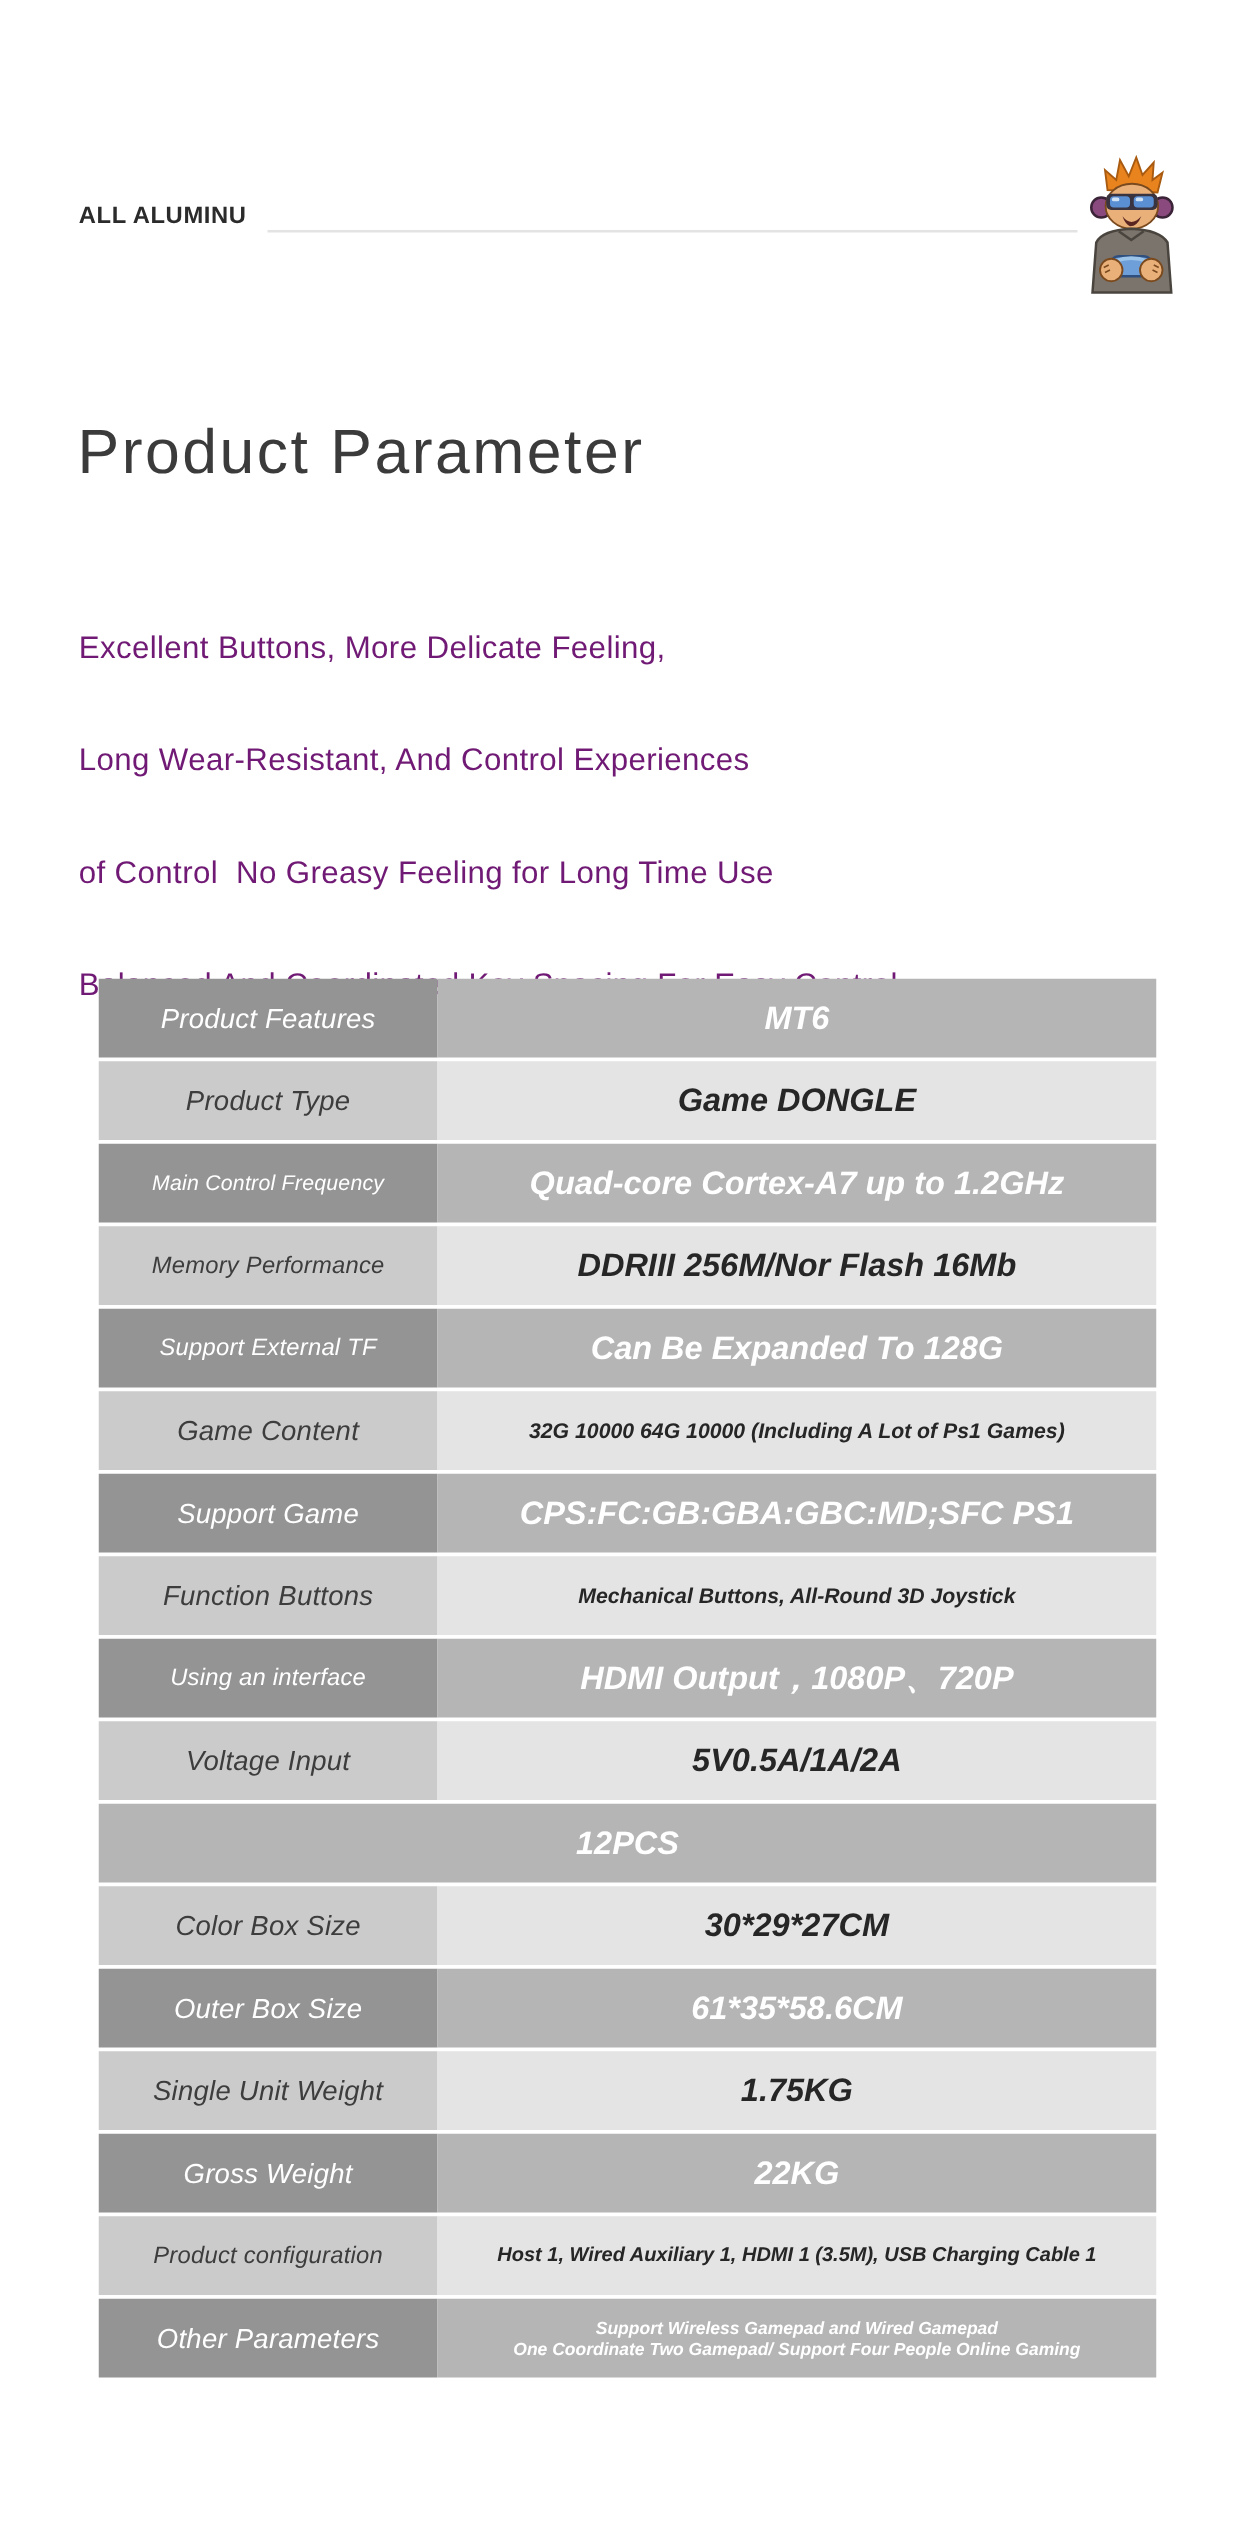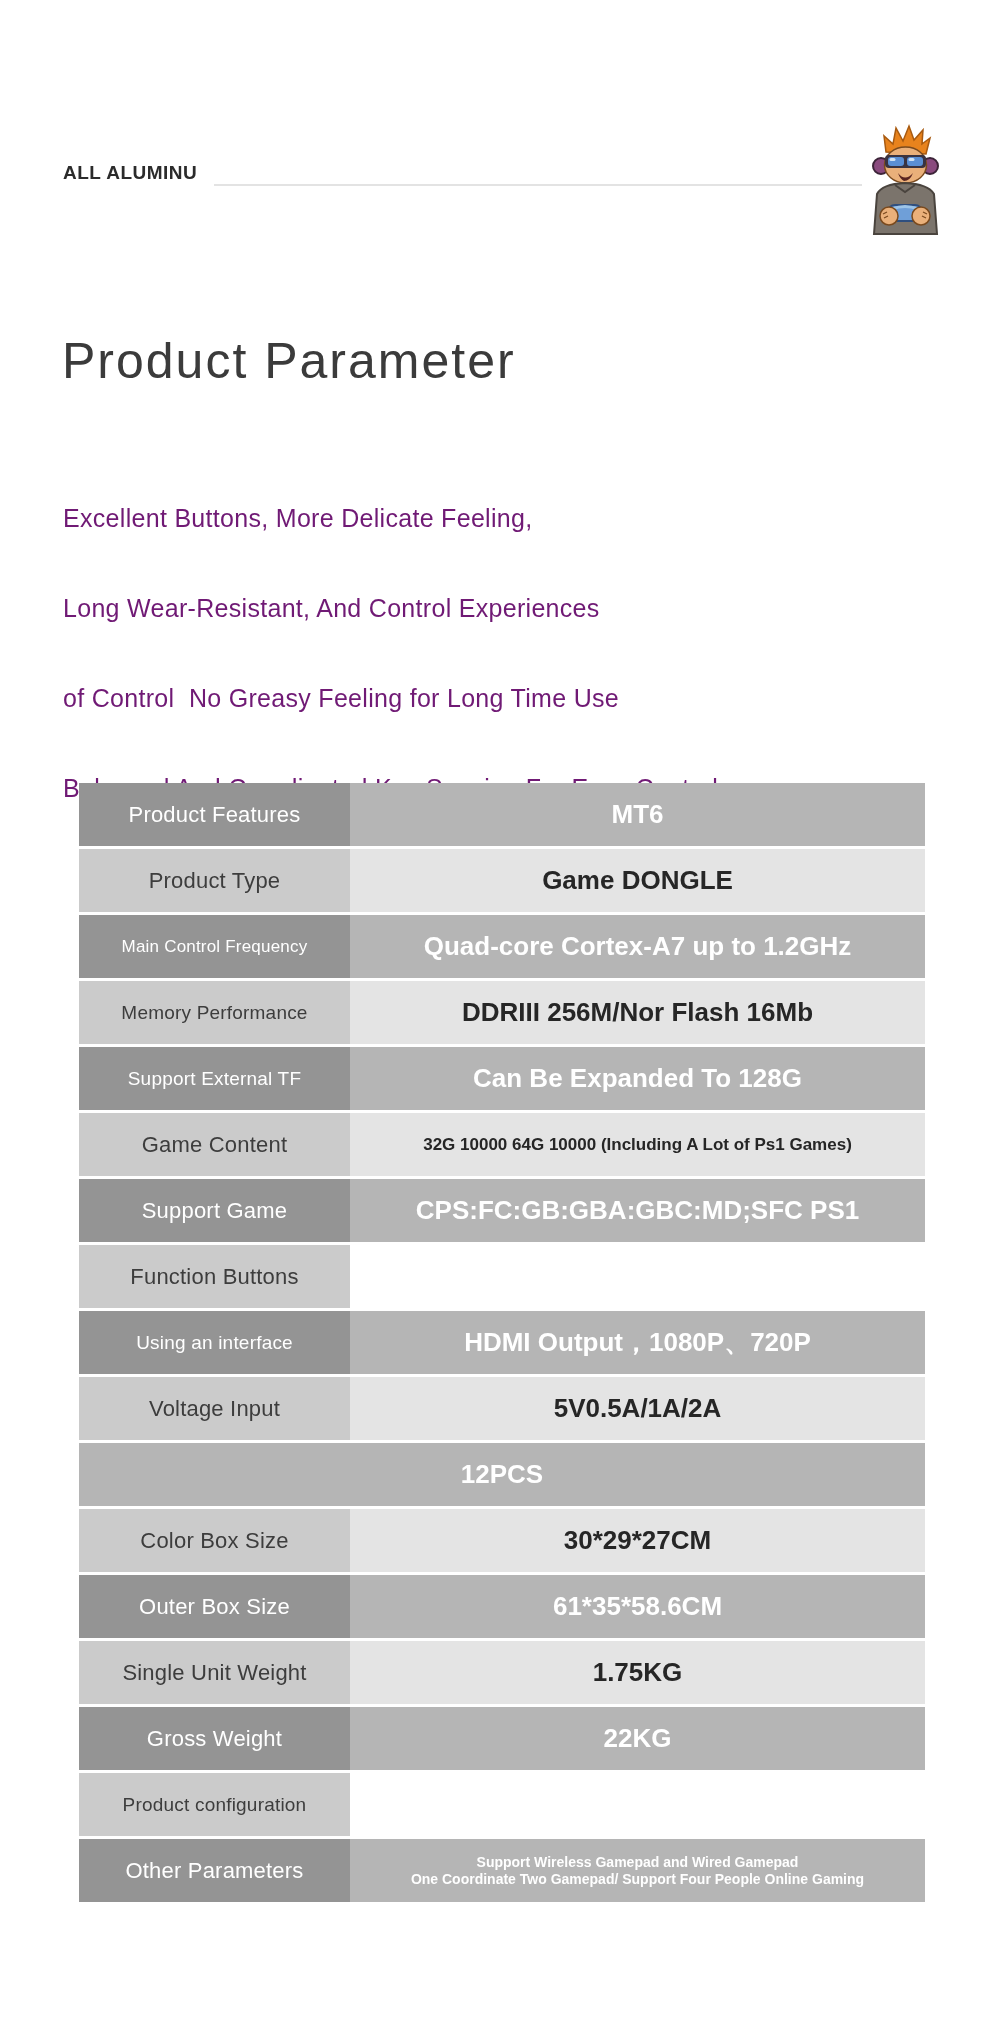--- a/index.html
+++ b/index.html
@@ -39,20 +39,21 @@
   
   .spec-table {
     position:absolute; left:79px; top:783px; width:846px;
   }
   .row {
     display:flex; height:63px; margin-bottom:3px;
   }
   .cell {
     display:flex; align-items:center; justify-content:center;
     text-align:right;
+    font-style:italic;
   }
   .cell.label { width:271px; font-size:22px; letter-spacing:.2px; }
   .cell.value { flex:1; font-size:26px; }
 
   
   .row:nth-child(odd)  .cell.label { background:#949494; color:#ffffff; }
   .row:nth-child(odd)  .cell.value { background:#b5b5b5; color:#ffffff; font-weight:700; }
   .row:nth-child(even) .cell.label { background:#cbcbcb; color:#3d3d3d; }
   .row:nth-child(even) .cell.value { background:#e4e4e4; color:#262626; font-weight:600; }
 
@@ -141,20 +142,21 @@
     <div class="cell value v-sm">32G 10000 64G 10000 (Including A Lot of Ps1 Games)</div>
   </div>
 
   <div class="row">
     <div class="cell label">Support Game</div>
     <div class="cell value">CPS:FC:GB:GBA:GBC:MD;SFC PS1</div>
   </div>
 
   <div class="row">
     <div class="cell label">Function Buttons</div>
+    <div class="cell value v-sm">Mechanical Buttons, All-Round 3D Joystick</div>
   </div>
 
   <div class="row">
     <div class="cell label l-md">Using an interface</div>
     <div class="cell value">HDMI Output，1080P、720P</div>
   </div>
 
   <div class="row">
     <div class="cell label">Voltage Input</div>
     <div class="cell value">5V0.5A/1A/2A</div>
@@ -179,20 +181,21 @@
     <div class="cell value">1.75KG</div>
   </div>
 
   <div class="row">
     <div class="cell label">Gross Weight</div>
     <div class="cell value">22KG</div>
   </div>
 
   <div class="row">
     <div class="cell label l-md">Product configuration</div>
+    <div class="cell value v-xs">Host 1, Wired Auxiliary 1, HDMI 1 (3.5M), USB Charging Cable 1</div>
   </div>
 
   <div class="row">
     <div class="cell label">Other Parameters</div>
     <div class="cell value v-2line">
       <span>Support Wireless Gamepad and Wired Gamepad</span>
       <span>One Coordinate Two Gamepad/ Support Four People Online Gaming</span>
     </div>
   </div>
 

